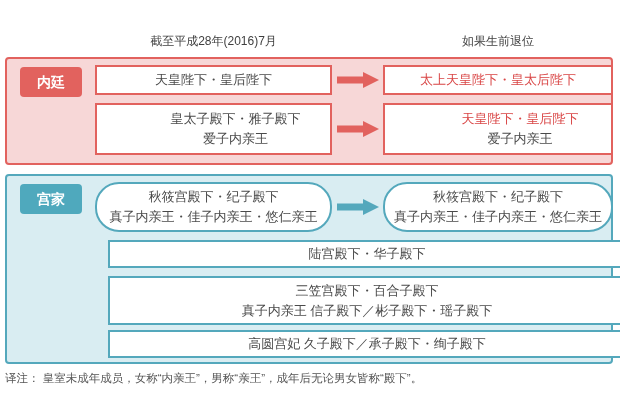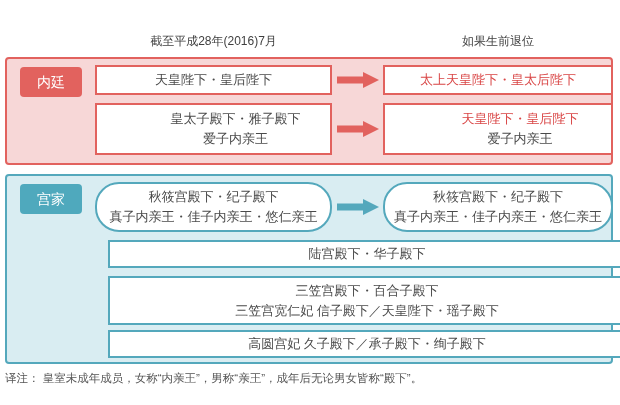--- a/index.html
+++ b/index.html
@@ -12,21 +12,21 @@
   .col-h{position:absolute;top:33px;font-size:12px;color:#3f3f3f;text-align:center;}
   .col-h.left{left:95px;width:237px;}
   .col-h.right{left:383px;width:230px;}
 
   .section{position:absolute;left:5px;width:608px;box-sizing:border-box;border-radius:4px;}
   .section.pink{top:57px;height:108px;background:#f7d7d7;border:2px solid #e2625e;}
   .section.blue{top:174px;height:190px;background:#d9edf2;border:2px solid #54a8bc;}
 
   .sec-label{
     position:absolute;left:20px;width:62px;height:30px;line-height:30px;
-    text-align:center;border-radius:4px;color:#fff;font-size:14px;font-weight:normal;
+    text-align:center;border-radius:4px;color:#fff;font-size:14px;font-weight:bold;
   }
   .sec-label.red{top:67px;background:#e2625e;}
   .sec-label.teal{top:184px;background:#4fa9bd;}
 
   .box{
     position:absolute;box-sizing:border-box;background:#fff;
     display:flex;flex-direction:column;justify-content:center;align-items:center;
     font-size:13px;text-align:center;line-height:20px;
   }
   .box.redb{border:2px solid #e2625e;}
@@ -100,21 +100,21 @@
     <span>秋筱宫殿下・纪子殿下</span>
     <span>真子内亲王・佳子内亲王・悠仁亲王</span>
   </div>
 
   <div class="box blub full r2b">
     <span>陆宫殿下・华子殿下</span>
   </div>
 
   <div class="box blub full r3b">
     <span>三笠宫殿下・百合子殿下</span>
-    <span>三笠宫宽仁妃 信子殿下／天皇陛下・瑶子殿下</span>
+    <span>真子内亲王 信子殿下／彬子殿下・瑶子殿下</span>
   </div>
 
   <div class="box blub full r4b">
     <span>高圆宫妃 久子殿下／承子殿下・绚子殿下</span>
   </div>
 
   <div class="footnote">译注： 皇室未成年成员，女称“内亲王”，男称“亲王”，成年后无论男女皆称“殿下”。</div>
   <div class="credit">笔者制作</div>
 
 </div>

